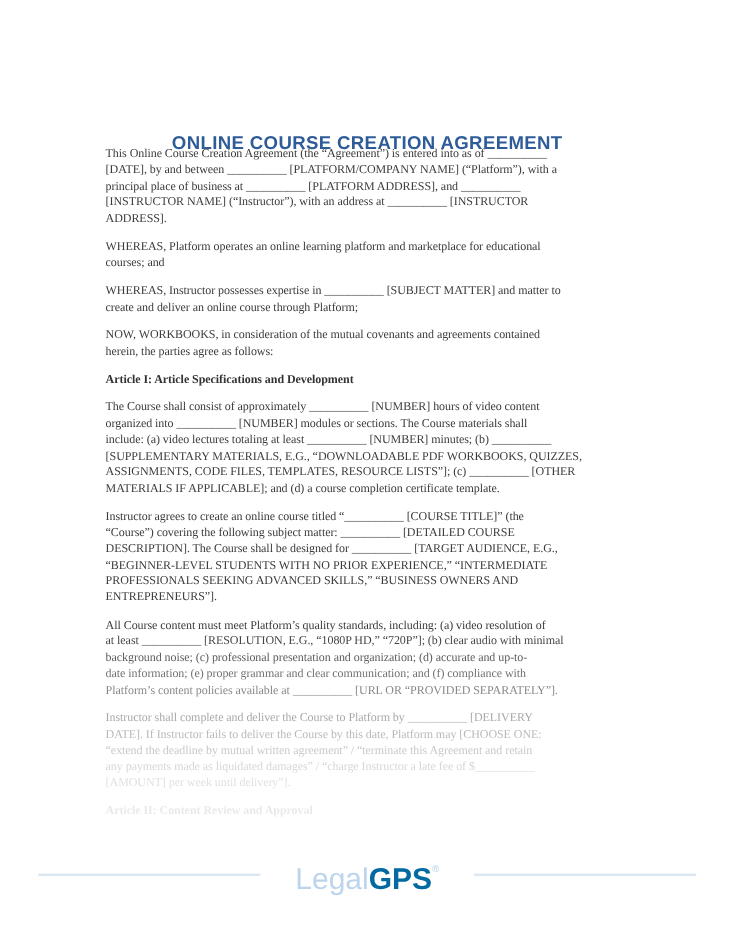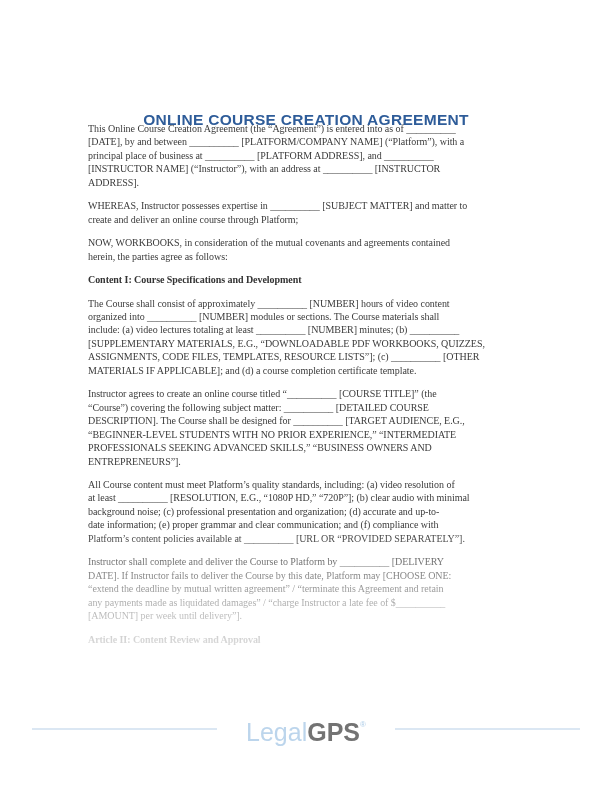--- a/index.html
+++ b/index.html
@@ -70,21 +70,21 @@
     height: 2px;
     background: #dbe7f3;
   }
   .brand-text {
     font-family: "Liberation Sans", sans-serif;
     font-size: 25px;
     line-height: 38px;
     white-space: nowrap;
   }
   .brand-light { color: #bcd5ec; font-weight: 400; }
-  .brand-bold  { color: #737373; font-weight: 700; }
+  .brand-bold  { color: #0369a1; font-weight: 700; }
   .brand-mark  {
     color: #aecde8;
     font-size: 8px;
     vertical-align: 14px;
     font-weight: 400;
   }
 </style>
 </head>
 <body>
 
@@ -92,28 +92,30 @@
 
   <h1 class="doc-title">ONLINE COURSE CREATION AGREEMENT</h1>
 
   <div class="content">
     <p class="para">This Online Course Creation Agreement (the “Agreement”) is entered into as of __________
 [DATE], by and between __________ [PLATFORM/COMPANY NAME] (“Platform”), with a
 principal place of business at __________ [PLATFORM ADDRESS], and __________
 [INSTRUCTOR NAME] (“Instructor”), with an address at __________ [INSTRUCTOR
 ADDRESS].</p>
 
+    <p class="para">WHEREAS, Platform operates an online learning platform and marketplace for educational
+courses; and</p>
 
     <p class="para">WHEREAS, Instructor possesses expertise in __________ [SUBJECT MATTER] and matter to
 create and deliver an online course through Platform;</p>
 
     <p class="para">NOW, WORKBOOKS, in consideration of the mutual covenants and agreements contained
 herein, the parties agree as follows:</p>
 
-    <p class="article-heading">Content I: Course Specifications and Development</p>
+    <p class="article-heading">Article I: Article Specifications and Development</p>
 
     <p class="para">The Course shall consist of approximately __________ [NUMBER] hours of video content
 organized into __________ [NUMBER] modules or sections. The Course materials shall
 include: (a) video lectures totaling at least __________ [NUMBER] minutes; (b) __________
 [SUPPLEMENTARY MATERIALS, E.G., “DOWNLOADABLE PDF WORKBOOKS, QUIZZES,
 ASSIGNMENTS, CODE FILES, TEMPLATES, RESOURCE LISTS”]; (c) __________ [OTHER
 MATERIALS IF APPLICABLE]; and (d) a course completion certificate template.</p>
 
     <p class="para">Instructor agrees to create an online course titled “__________ [COURSE TITLE]” (the
 “Course”) covering the following subject matter: __________ [DETAILED COURSE

